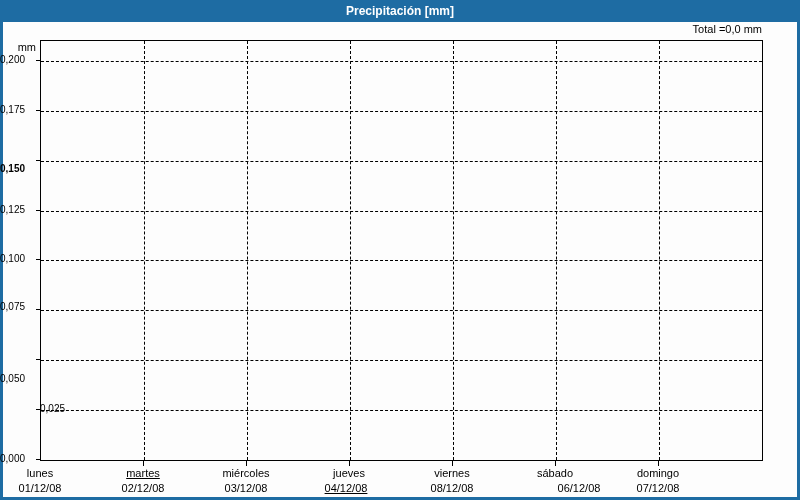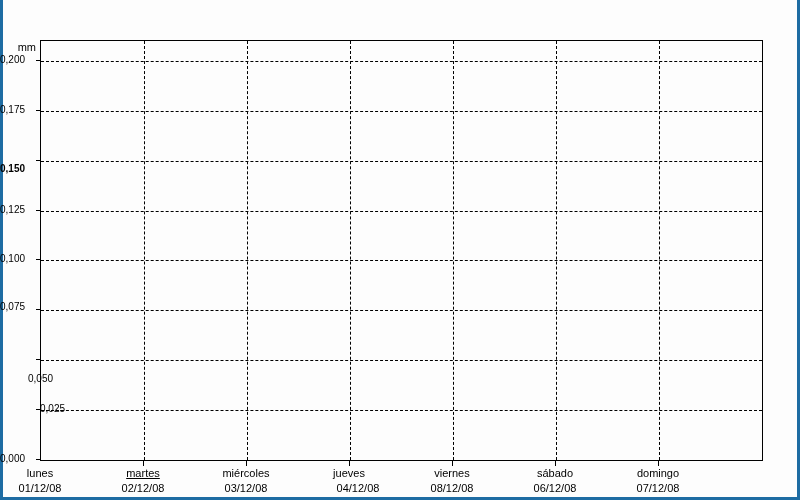--- a/index.html
+++ b/index.html
@@ -67,21 +67,25 @@
   .x-date-label { top: 481px; }
 </style>
 </head>
 <body>
 
 <div id="chart-window">
   <div id="border-left" class="edge"></div>
   <div id="border-right" class="edge"></div>
   <div id="border-bottom" class="edge"></div>
 
+  <div id="title-bar">
+    <span>Precipitación [mm]</span>
+  </div>
 
+  <div id="total-annotation">Total =0,0 mm</div>
 
   <div id="y-axis-unit-label">mm</div>
 
   <div id="plot-area">
       <div class="h-gridline" style="top: 20px;"></div>
       <div class="h-gridline" style="top: 70px;"></div>
       <div class="h-gridline" style="top: 120px;"></div>
       <div class="h-gridline" style="top: 170px;"></div>
       <div class="h-gridline" style="top: 219px;"></div>
       <div class="h-gridline" style="top: 269px;"></div>
@@ -101,40 +105,40 @@
       <div class="y-tick-label" style="top: 103px;">0,175</div>
       <div class="y-tick-mark" style="top: 110px;"></div>
       <div class="y-tick-label" style="top: 162px; font-weight: bold;">0,150</div>
       <div class="y-tick-mark" style="top: 160px;"></div>
       <div class="y-tick-label" style="top: 203px;">0,125</div>
       <div class="y-tick-mark" style="top: 210px;"></div>
       <div class="y-tick-label" style="top: 252px;">0,100</div>
       <div class="y-tick-mark" style="top: 259px;"></div>
       <div class="y-tick-label" style="top: 300px;">0,075</div>
       <div class="y-tick-mark" style="top: 309px;"></div>
-      <div class="y-tick-label" style="top: 372px; padding-left: 28px;">0,050</div>
+      <div class="y-tick-label" style="top: 372px;">0,050</div>
       <div class="y-tick-mark" style="top: 359px;"></div>
       <div class="y-tick-label" style="top: 402px; margin-left: 40px;">0,025</div>
       <div class="y-tick-mark" style="top: 409px;"></div>
       <div class="y-tick-label" style="top: 452px;">0,000</div>
       <div class="y-tick-mark" style="top: 459px;"></div>
       <div class="x-tick-mark" style="left: 143px;"></div>
       <div class="x-tick-mark" style="left: 246px;"></div>
       <div class="x-tick-mark" style="left: 349px;"></div>
       <div class="x-tick-mark" style="left: 452px;"></div>
       <div class="x-tick-mark" style="left: 555px;"></div>
       <div class="x-tick-mark" style="left: 658px;"></div>
       <div class="x-day-label" style="left: -10px;">lunes</div>
       <div class="x-date-label" style="left: -10px;">01/12/08</div>
       <div class="x-day-label" style="left: 93px; text-decoration: underline;">martes</div>
       <div class="x-date-label" style="left: 93px;">02/12/08</div>
       <div class="x-day-label" style="left: 196px;">miércoles</div>
       <div class="x-date-label" style="left: 196px;">03/12/08</div>
       <div class="x-day-label" style="left: 299px;">jueves</div>
-      <div class="x-date-label" style="left: 308px;">04/12/08</div>
+      <div class="x-date-label" style="left: 296px; text-decoration: underline;">04/12/08</div>
       <div class="x-day-label" style="left: 402px;">viernes</div>
       <div class="x-date-label" style="left: 402px;">08/12/08</div>
       <div class="x-day-label" style="left: 505px;">sábado</div>
-      <div class="x-date-label" style="left: 505px;">06/12/08</div>
+      <div class="x-date-label" style="left: 529px;">06/12/08</div>
       <div class="x-day-label" style="left: 608px;">domingo</div>
       <div class="x-date-label" style="left: 608px;">07/12/08</div>
     </div>
 </div>
 
 </body></html>

